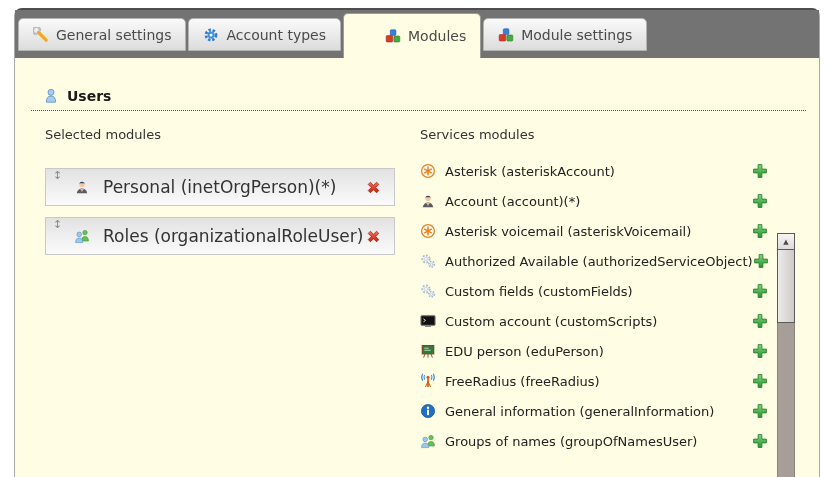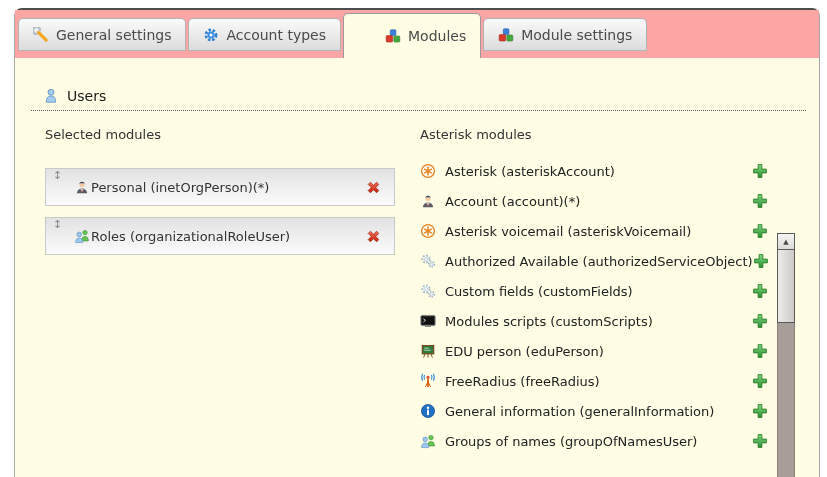--- a/index.html
+++ b/index.html
@@ -2,44 +2,44 @@
 <html><head>
 <meta charset="utf-8">
 <style>
   * { margin:0; padding:0; box-sizing:border-box; }
   html,body { width:827px; height:477px; overflow:hidden; background:#ffffff;
               font-family:"DejaVu Sans","Liberation Sans",sans-serif; }
   .window { position:absolute; left:14px; top:8px; width:806px; height:500px;
             background:#ffffff; border:1px solid #a9a9a9; border-top:2px solid #4d4d4d;
             border-radius:8px 8px 0 0; }
   
-  .tabbar { display:flex; align-items:flex-end; height:48px; padding-left:2px; background:#fca5a5;text-align:right; }
+  .tabbar { display:flex; align-items:flex-end; height:48px; padding-left:2px; background:#737373;text-align:right; }
   .tab { display:flex; align-items:center; gap:7px; height:33px; margin:0 1px 7px 1px;
          padding:0 14px; background:linear-gradient(#fafafa,#dcdcdc);
          border:1px solid #b3b3b3; border-radius:5px 5px 0 0;
          font-size:14px; color:#4a4a4a; cursor:pointer; white-space:nowrap; }
   .tab.active { height:45px; margin-bottom:0; background:#fffde3; border-color:#9b9b9b;
                 border-bottom:none; position:relative; z-index:2;padding-left:41px; }
   .tab .ticon { width:16px; height:16px; flex:0 0 16px; }
   
   .content { position:relative; background:#fffde3; height:452px; padding:30px 16px 0 16px; }
   .section-head { display:flex; align-items:center; gap:8px; margin-left:12px; }
-  .section-title { font-size:14px; font-weight:normal; color:#1a1a1a; }
+  .section-title { font-size:14px; font-weight:bold; color:#1a1a1a; }
   .dotline { border-bottom:1px dotted #555; margin-top:6px; width:775px; }
   .columns { display:flex; margin-top:16px; }
   .col-label { font-size:13px; color:#333; }
   .col-left { width:350px; margin-left:14px; }
   .col-right { width:382px; margin-left:25px; position:relative; }
   
   .sel-list { margin-top:26px; }
   .sel-row { position:relative; height:38px; margin-bottom:11px; border:1px solid #c9c9c9;
              background:linear-gradient(#e2e2e2,#fbfbfb); display:flex; align-items:center; cursor:move; }
   .drag-handle { position:absolute; top:1px; left:7px; font-size:11px; color:#8a8a8a; line-height:11px; cursor:ns-resize; }
   .sel-row .micon { width:16px; height:16px; margin-left:28px; flex:0 0 16px; }
-  .sel-row .mlabel { font-size:13px; color:#333; margin-left:1px; }
+  .sel-row .mlabel { font-size:17px; color:#333; margin-left:13px; }
   .del-btn { margin-left:auto; margin-right:12px; width:17px; height:17px; border:none;
              background:none; cursor:pointer; padding:0; }
   .del-btn svg { width:17px; height:17px; display:block; }
   
   .avail-list { margin-top:14px; width:348px; }
   .avail-row { display:flex; align-items:center; height:30px; }
   .avail-row .micon { width:16px; height:16px; flex:0 0 16px; }
   .avail-row .mlabel { font-size:13px; color:#222; margin-left:9px; white-space:nowrap; }
   .add-btn { margin-left:auto; width:16px; height:16px; border:none; background:none; cursor:pointer; padding:0; }
   .add-btn svg { width:16px; height:16px; display:block; }
@@ -207,21 +207,21 @@
               <svg>
                   <use href="#i-x" xlink:href="#i-x"></use>
                 </svg>
             </button>
           </div>
 
         </div>
       </div>
 
       <div class="col-right">
-        <div class="col-label">Asterisk modules</div>
+        <div class="col-label">Services modules</div>
         <div class="avail-list">
 
           <div class="avail-row">
             <svg class="micon">
                 <use href="#i-asterisk" xlink:href="#i-asterisk"></use>
               </svg>
             <span class="mlabel">Asterisk (asteriskAccount)</span>
             <button class="add-btn">
                 <svg>
                   <use href="#i-plus" xlink:href="#i-plus"></use>
@@ -269,21 +269,21 @@
             <button class="add-btn">
                 <svg>
                   <use href="#i-plus" xlink:href="#i-plus"></use>
                 </svg>
               </button>
           </div>
           <div class="avail-row">
             <svg class="micon">
                 <use href="#i-terminal" xlink:href="#i-terminal"></use>
               </svg>
-            <span class="mlabel">Modules scripts (customScripts)</span>
+            <span class="mlabel">Custom account (customScripts)</span>
             <button class="add-btn">
                 <svg>
                   <use href="#i-plus" xlink:href="#i-plus"></use>
                 </svg>
               </button>
           </div>
           <div class="avail-row">
             <svg class="micon">
                 <use href="#i-blackboard" xlink:href="#i-blackboard"></use>
               </svg>

